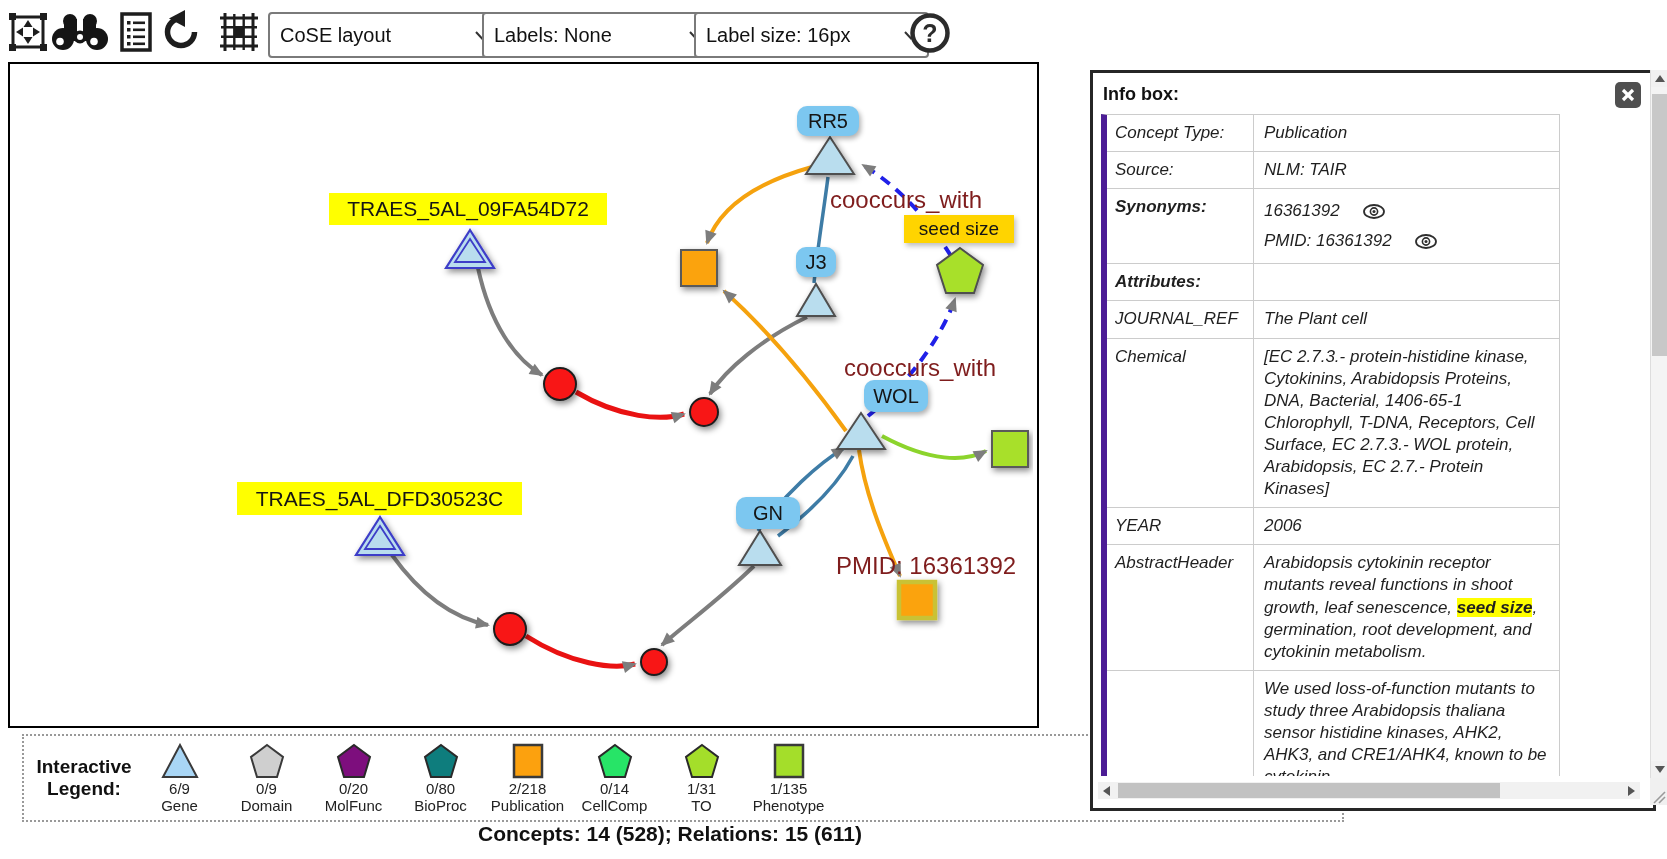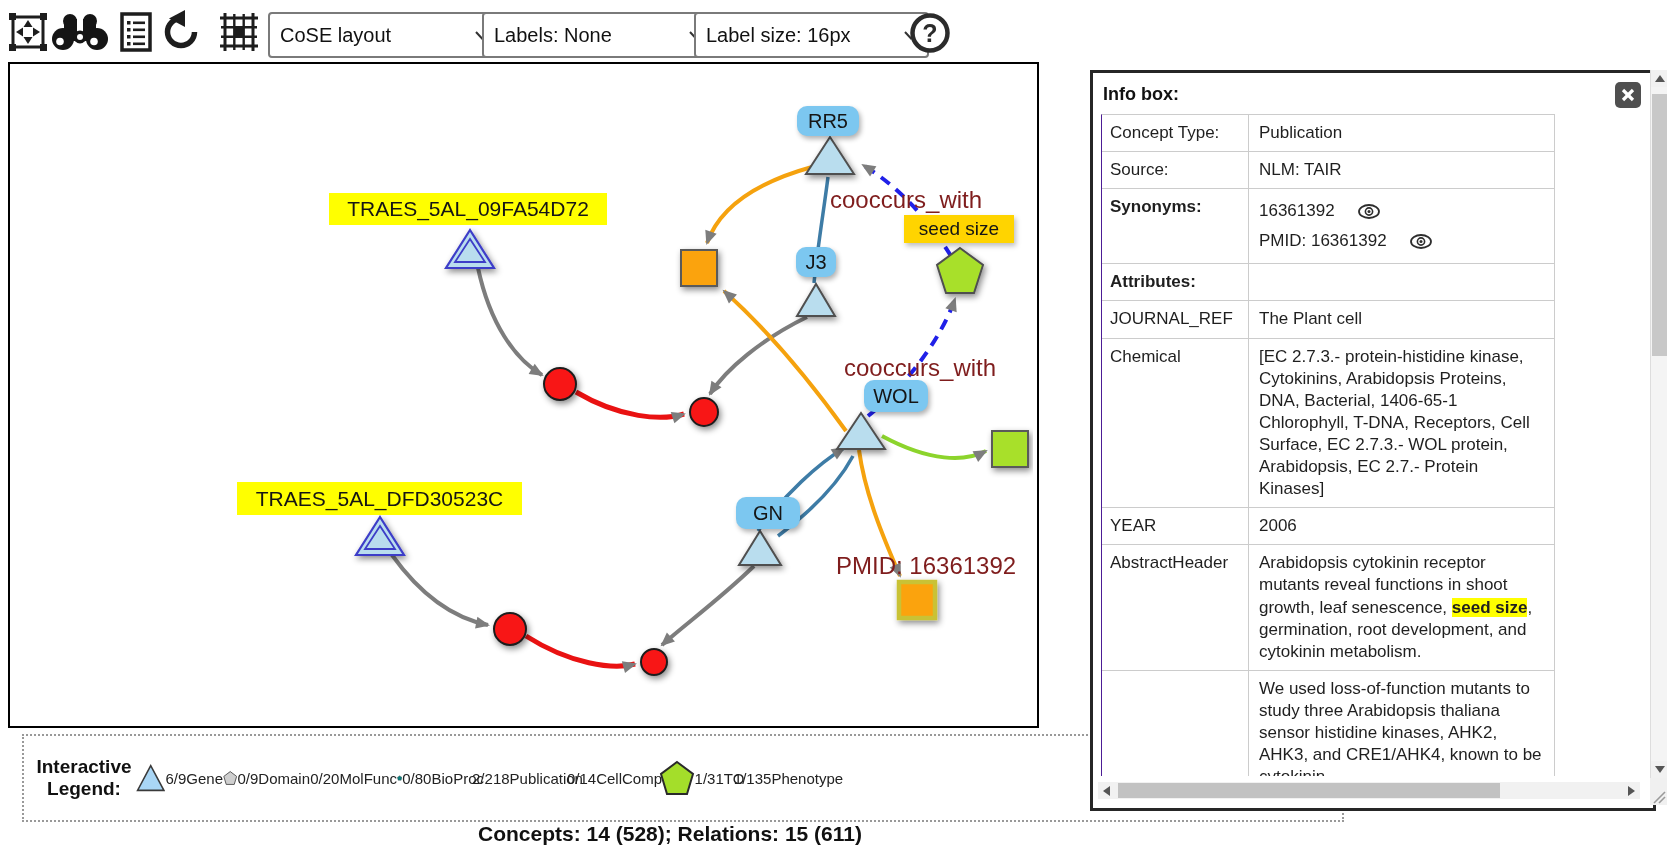--- a/index.html
+++ b/index.html
@@ -22,21 +22,21 @@
     box-shadow:2px 3px 5px rgba(0,0,0,.25);white-space:nowrap;}
   .elabel{position:absolute;color:#7f1d1d;font-size:24px;white-space:nowrap;text-align:right;}
 
   
   #infobox{position:absolute;left:1090px;top:70px;width:560px;height:735px;background:#fff;
     border:3px solid #262626;z-index:5;}
   .ib-title{padding:11px 12px 9px 10px;font-weight:bold;font-size:18px;color:#111;}
   .ib-close{position:absolute;right:12px;top:9px;width:26px;height:26px;background:#4F4F4F;
     border-radius:5px;display:flex;align-items:center;justify-content:center;cursor:pointer;}
   .ib-body{margin:0 8px;height:662px;overflow:hidden;}
-  .ib-table{width:452px;border-top:1px solid #ccc;border-left:1px solid #4c1d95;border-right:1px solid #ccc;}
+  .ib-table{width:452px;border-top:1px solid #ccc;border-left:6px solid #4c1d95;border-right:1px solid #ccc;font-style:italic;}
   .irow{display:flex;border-bottom:1px solid #ccc;font-size:17px;line-height:1.3;color:#1f1f1f;}
   .ilabel{width:132px;flex:0 0 132px;padding:7px 6px 7px 8px;border-right:1px solid #ccc;}
   .ilabel.b{font-weight:bold;}
   .ival{flex:1;padding:7px 8px 7px 10px;overflow-wrap:anywhere;}
   .syn-line{display:flex;align-items:center;gap:22px;padding:4px 0;}
   .hl{background:#FFFF00;font-weight:bold;}
 
   
   .sb-btn{position:absolute;background:#F1F1F1;display:flex;align-items:center;justify-content:center;}
   .tri-up{width:0;height:0;border-left:5px solid transparent;border-right:5px solid transparent;border-bottom:7px solid #555;}
@@ -46,21 +46,21 @@
   #vscroll{position:absolute;left:1650px;top:70px;width:17px;height:708px;background:#F4F4F4;border-left:1px solid #ddd;z-index:6;}
   #vthumb{position:absolute;left:1px;top:24px;width:15px;height:262px;background:#C8C8C8;}
   #vcorner{position:absolute;left:1650px;top:778px;width:17px;height:27px;background:#F0F0F0;z-index:6;}
   #hscroll{position:absolute;left:1098px;top:782px;width:542px;height:17px;background:#F1F1F1;z-index:7;}
   #hthumb{position:absolute;left:20px;top:1px;width:382px;height:15px;background:#C2C2C2;}
 
   
   #legend{position:absolute;left:22px;top:734px;width:1318px;height:84px;border:2px dotted #999;
     background:#fff;display:flex;align-items:center;z-index:1;}
   .lheading{width:104px;margin-left:8px;font-weight:bold;font-size:19px;color:#111;text-align:center;line-height:1.15;}
-  .litem{width:87px;display:flex;flex-direction:row;align-items:center;justify-content:center;cursor:pointer;}
+  .litem{width:87px;display:flex;flex-direction:column;align-items:center;justify-content:center;cursor:pointer;}
   .litem:first-of-type{margin-left:14px;}
   .lcount{font-size:15px;color:#222;margin-top:1px;}
   .llabel{font-size:15px;color:#222;}
 
   
   #statusbar{position:absolute;left:0;top:822px;width:1340px;text-align:center;font-weight:bold;
     font-size:21px;color:#111;z-index:1;}
 </style>
 </head>
 <body>

